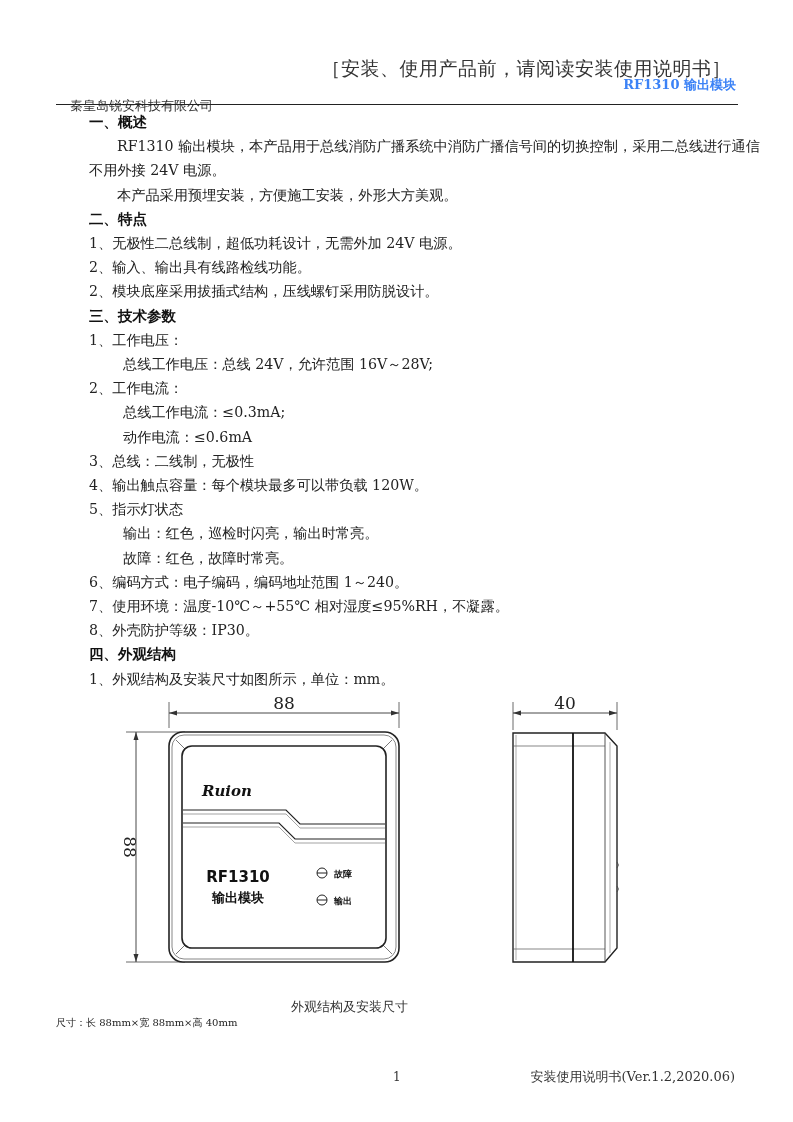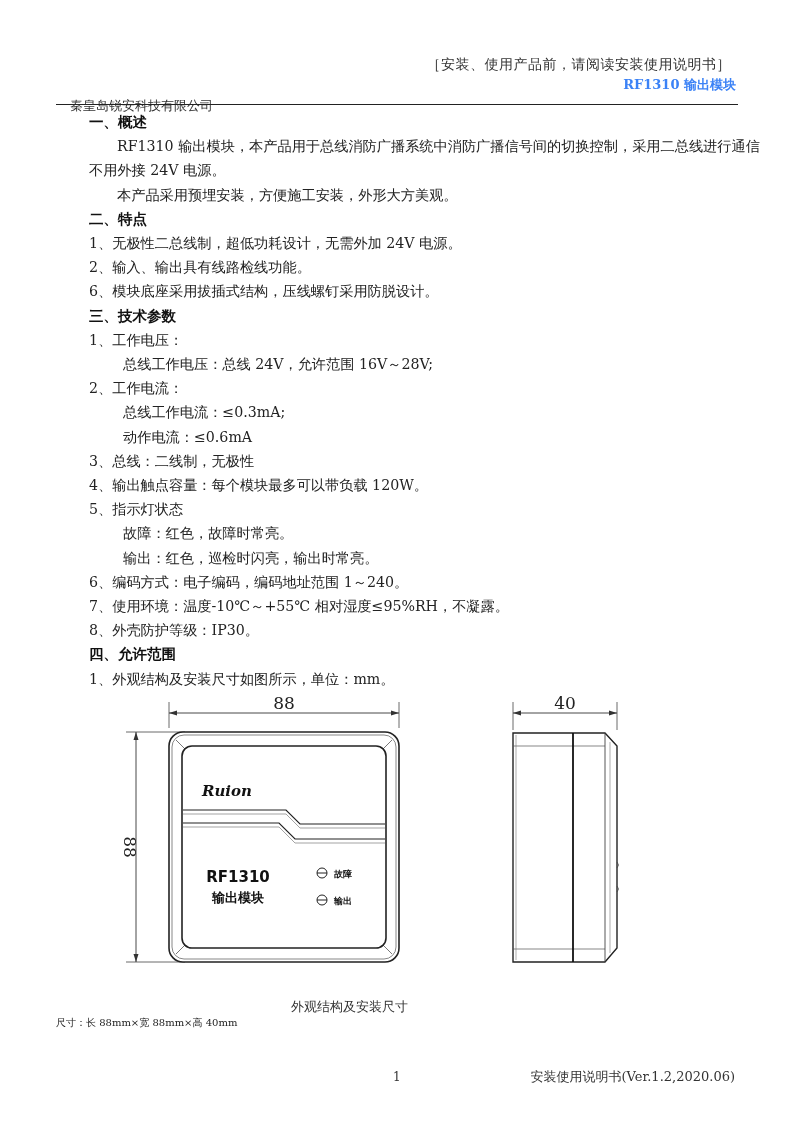--- a/index.html
+++ b/index.html
@@ -1,19 +1,19 @@
 <!DOCTYPE html>
 <html><head>
 <meta charset="utf-8">
 <style>
   html, body { margin: 0; padding: 0; background: #ffffff; }
   body { width: 793px; height: 1122px; position: relative; overflow: hidden;
          font-family: "DejaVu Serif", "Liberation Serif", serif; color: #222; }
   .abs { position: absolute; }
-  .hdr-note { top: 56px; right: 62px; font-size: 14px; letter-spacing: 0.5px; color: #333; }
+  .hdr-note { top: 56px; right: 62px; font-size: 19px; letter-spacing: 0.5px; color: #333; }
   .hdr-company { top: 82px; left: 70px; font-size: 13px; color: #333; margin-top: 15px; }
   .hdr-title { top: 76px; right: 57px; font-size: 13px; font-weight: bold; color: #3b82f6; }
   .hdr-line { top: 104px; left: 56px; width: 682px; height: 0; border-top: 1.5px solid #222; }
   .content { top: 110px; left: 56px; width: 684px; font-size: 14.2px; line-height: 24.2px; margin-left: 33px; }
   .sec { font-family: "DejaVu Sans", "Liberation Sans", sans-serif; font-weight: bold; font-size: 14.5px; color: #111; }
   .p-indent { text-indent: 28px; }
   .line { white-space: nowrap; }
   .sub { padding-left: 34px; white-space: nowrap; }
   .caption { top: 998px; left: 0; width: 699px; text-align: center; font-size: 13px; color: #333; }
   .dims { top: 1016px; left: 56px; font-size: 10px; color: #222; }
@@ -30,38 +30,38 @@
 <div class="abs hdr-line"></div>
 
 <div class="abs content">
   <div class="sec">一、概述</div>
   <div class="p-indent">RF1310 输出模块，本产品用于总线消防广播系统中消防广播信号间的切换控制，采用二总线进行通信不用外接 24V 电源。</div>
   <div class="p-indent">本产品采用预埋安装，方便施工安装，外形大方美观。</div>
 
   <div class="sec">二、特点</div>
   <div class="line">1、无极性二总线制，超低功耗设计，无需外加 24V 电源。</div>
   <div class="line">2、输入、输出具有线路检线功能。</div>
-  <div class="line">6、模块底座采用拔插式结构，压线螺钉采用防脱设计。</div>
+  <div class="line">2、模块底座采用拔插式结构，压线螺钉采用防脱设计。</div>
 
   <div class="sec">三、技术参数</div>
   <div class="line">1、工作电压：</div>
   <div class="sub">总线工作电压：总线 24V，允许范围 16V～28V;</div>
   <div class="line">2、工作电流：</div>
   <div class="sub">总线工作电流：≤0.3mA;</div>
   <div class="sub">动作电流：≤0.6mA</div>
   <div class="line">3、总线：二线制，无极性</div>
   <div class="line">4、输出触点容量：每个模块最多可以带负载 120W。</div>
   <div class="line">5、指示灯状态</div>
+  <div class="sub">输出：红色，巡检时闪亮，输出时常亮。</div>
   <div class="sub">故障：红色，故障时常亮。</div>
-  <div class="sub">输出：红色，巡检时闪亮，输出时常亮。</div>
   <div class="line">6、编码方式：电子编码，编码地址范围 1～240。</div>
   <div class="line">7、使用环境：温度-10℃～+55℃  相对湿度≤95%RH，不凝露。</div>
   <div class="line">8、外壳防护等级：IP30。</div>
 
-  <div class="sec">四、允许范围</div>
+  <div class="sec">四、外观结构</div>
   <div class="line">1、外观结构及安装尺寸如图所示，单位：mm。</div>
 </div>
 
 <svg class="abs" style="left:110px; top:690px;" width="310" height="290" viewBox="0 0 310 290">
 
   <line x1="59" y1="12" x2="59" y2="38" stroke="#444" stroke-width="0.8"></line>
   <line x1="289" y1="12" x2="289" y2="38" stroke="#444" stroke-width="0.8"></line>
   <line x1="59" y1="23" x2="289" y2="23" stroke="#333" stroke-width="0.9"></line>
   <polygon points="59,23 67,20.5 67,25.5" fill="#333"></polygon>
   <polygon points="289,23 281,20.5 281,25.5" fill="#333"></polygon>

